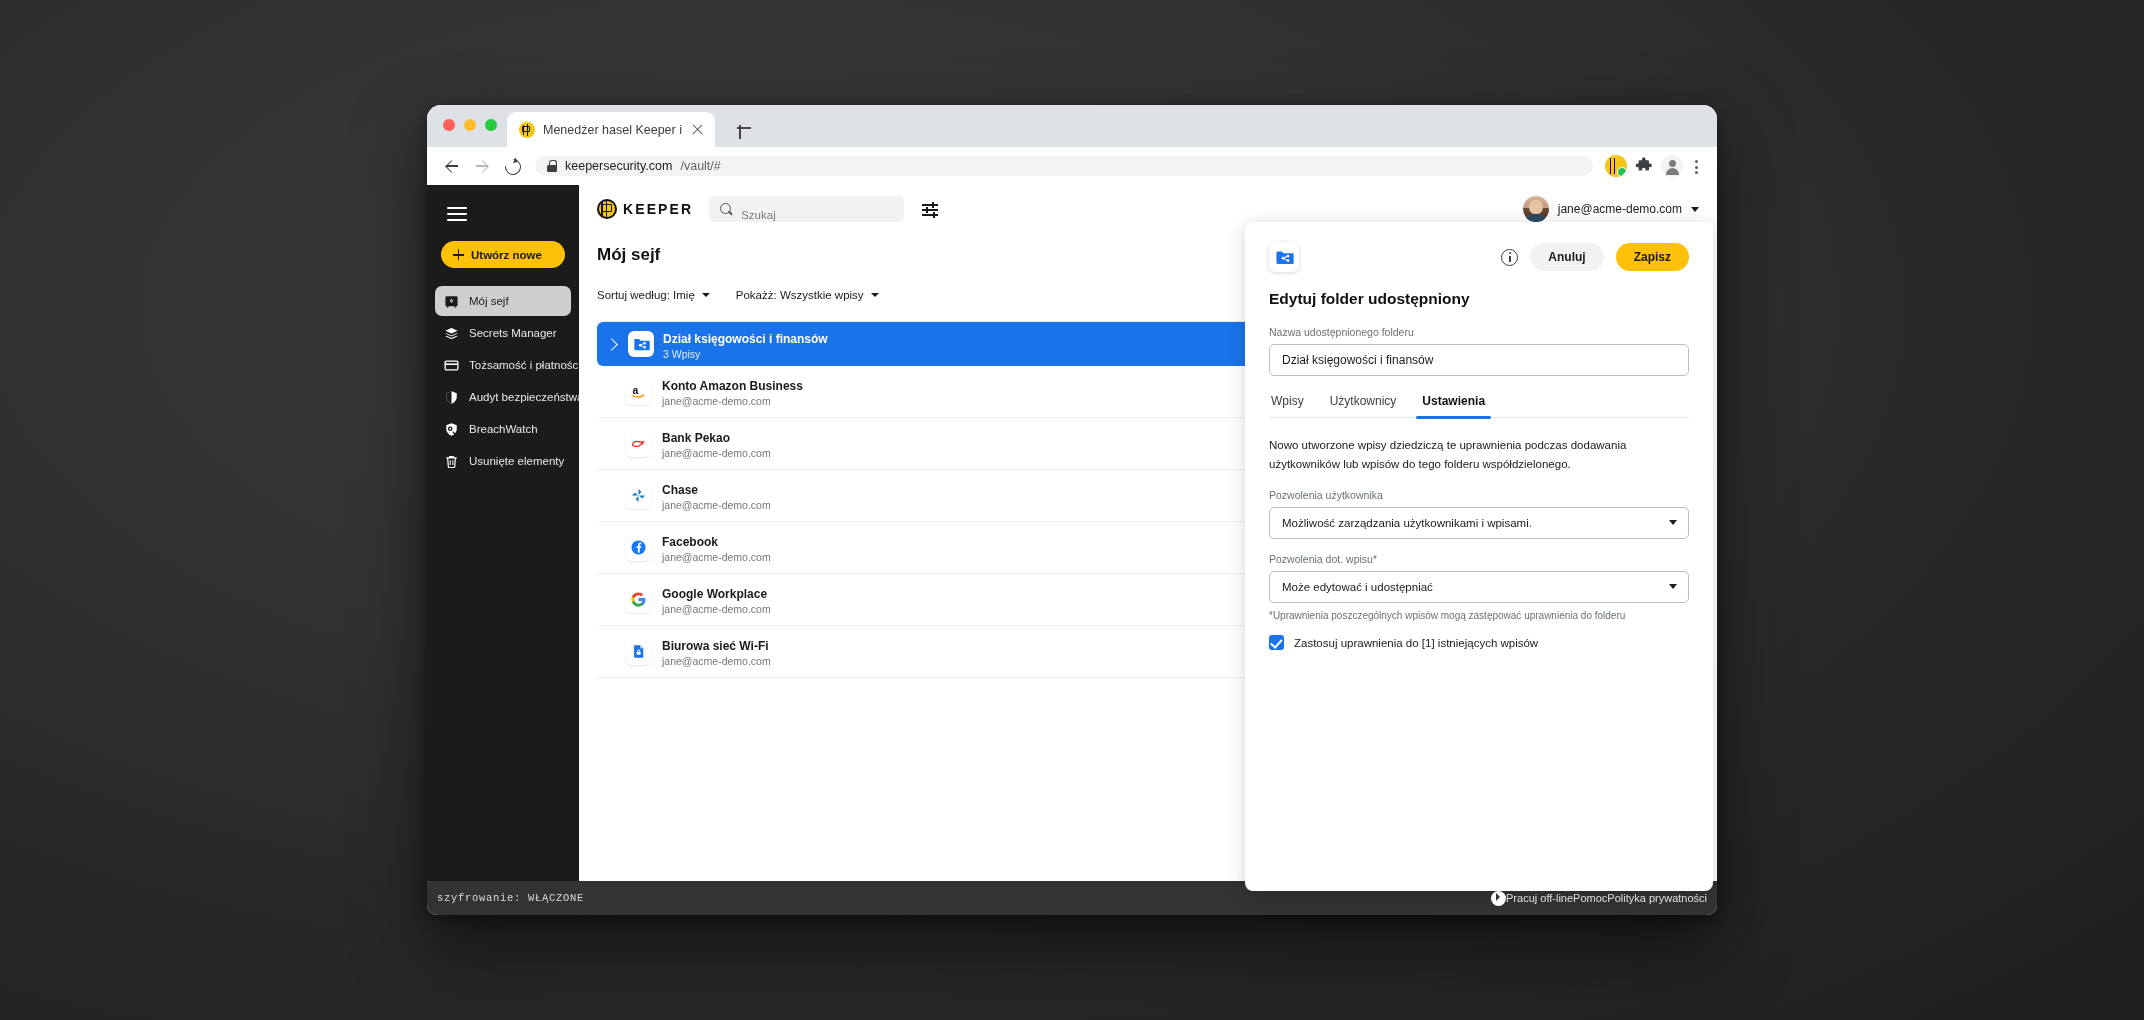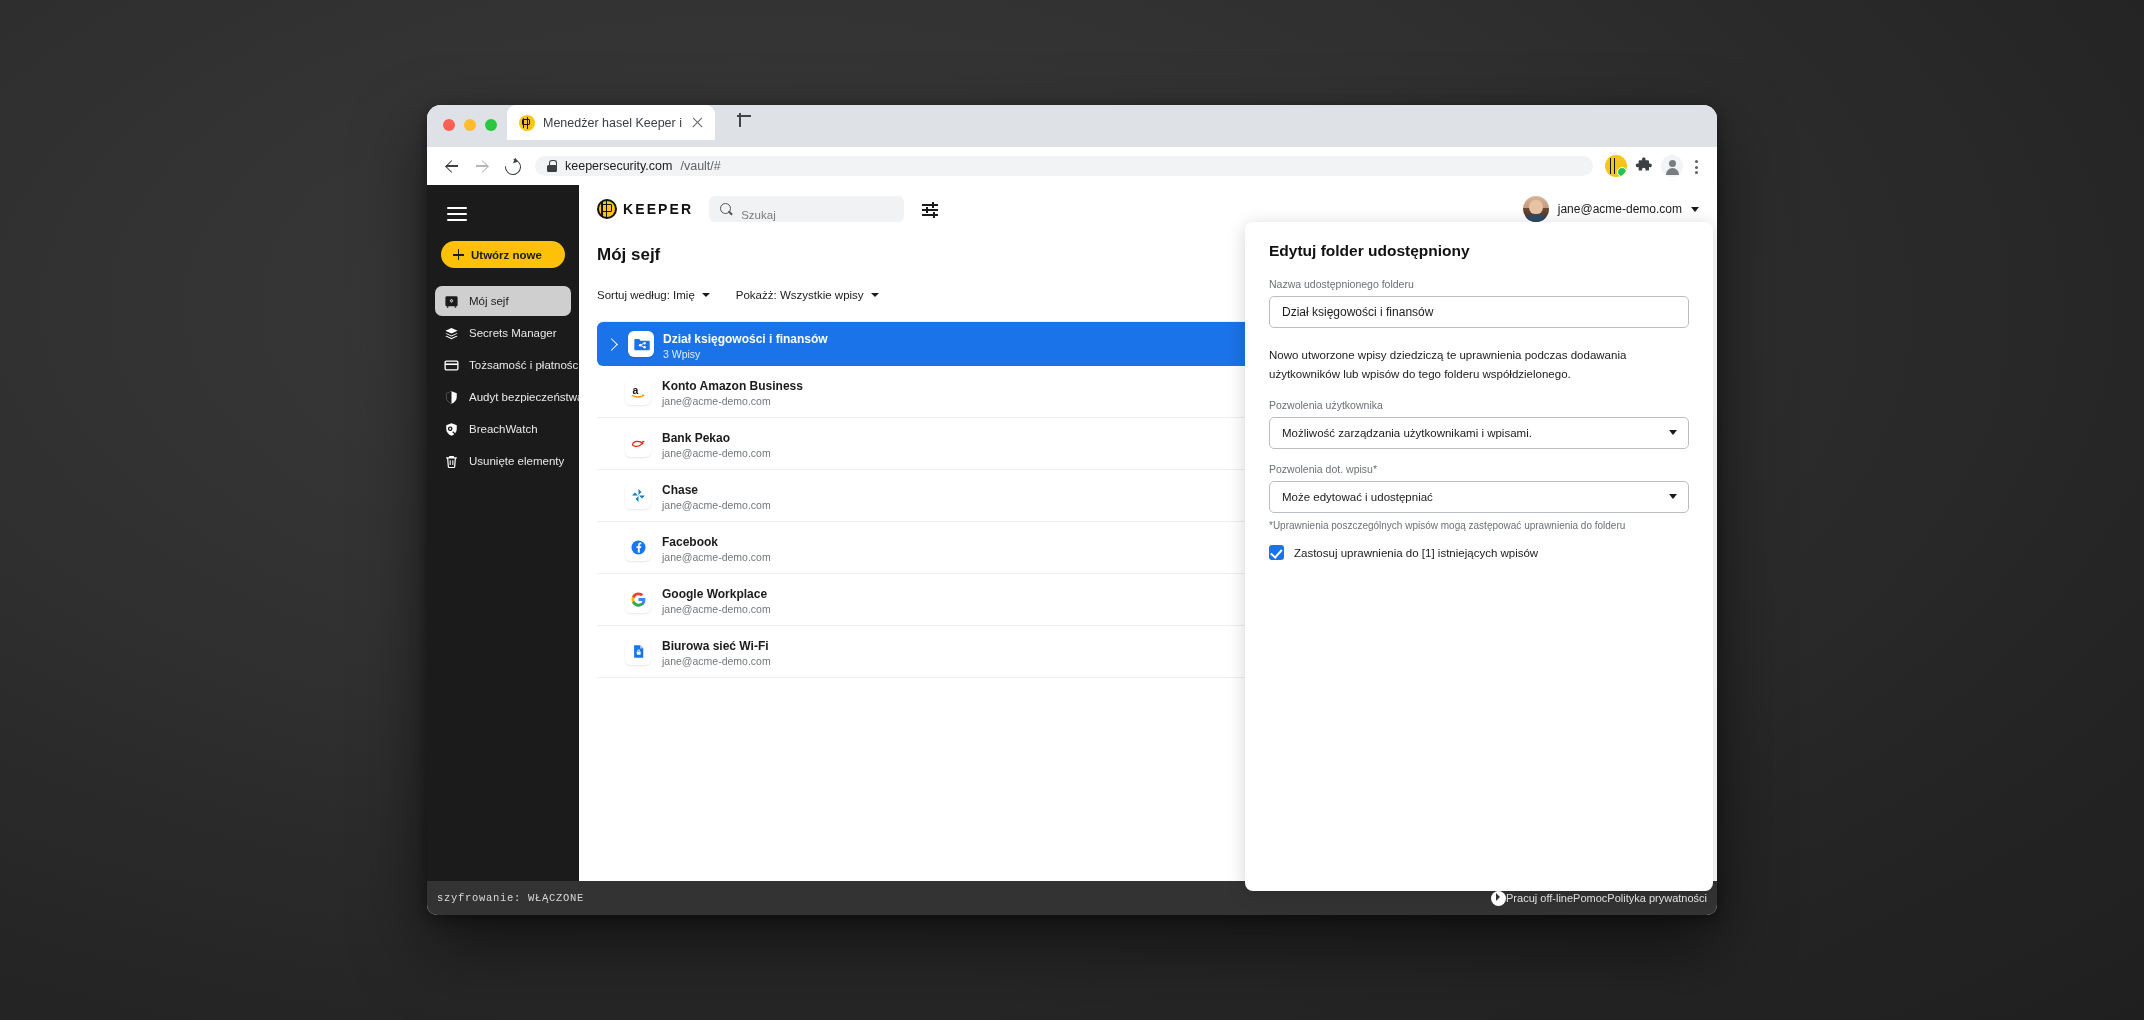--- a/index.html
+++ b/index.html
@@ -17,21 +17,21 @@
     border-radius:14px 14px 10px 10px;
     background:#ffffff;
     box-shadow:0 30px 70px rgba(0,0,0,.55), 0 4px 14px rgba(0,0,0,.4);
     overflow:hidden;
     display:flex; flex-direction:column;
   }
 
   
   .tabstrip {
     height:42px; background:#dee1e6; position:relative; flex:0 0 42px;
-    display:flex; 
+    display:flex; align-items:flex-end;
   }
   .traffic { position:absolute; left:16px; top:14px; display:flex; gap:9px; }
   .traffic i { width:12px; height:12px; border-radius:50%; display:block; }
   .tl-red{background:#ff5f57;} .tl-yellow{background:#febc2e;} .tl-green{background:#28c840;}
   .tab {
     margin-left:80px; height:35px; min-width:195px; max-width:215px;
     background:#fff; border-radius:9px 9px 0 0;
     display:flex; align-items:center; gap:8px; padding:0 10px 0 12px;
     font-size:12.5px; color:#3c4043; position:relative;
   }
@@ -582,26 +582,46 @@
                 <span class="rowtitle">Biurowa sieć Wi-Fi</span>
                 <span class="rowsub" style="display:block">jane@acme-demo.com</span>
               </span>
               <span class="rowicons"></span>
             </div>
 
           </div>
         </div>
 
         <div class="panel">
+          <div class="panel-head">
+            <span class="panel-tile">
+              <svg width="19" height="19" viewBox="0 0 18 18">
+                  <path d="M1.4 4.3c0-.6.5-1.1 1.1-1.1h4l1.5 1.7h8.6c.6 0 1.1.5 1.1 1.1v8c0 .6-.5 1.1-1.1 1.1H2.5c-.6 0-1.1-.5-1.1-1.1z" fill="#1a73e8"></path>
+                  <circle cx="12.3" cy="7.6" r="1.3" fill="#fff"></circle>
+                  <circle cx="7.6" cy="9.7" r="1.3" fill="#fff"></circle>
+                  <circle cx="12.3" cy="11.9" r="1.3" fill="#fff"></circle>
+                  <path d="M8.6 9.2l2.6-1.2M8.6 10.3l2.6 1.2" stroke="#fff" stroke-width="1"></path>
+                </svg>
+            </span>
+            <span class="sp"></span>
+            <span class="info-ico"></span>
+            <button class="btn btn-cancel">Anuluj</button>
+            <button class="btn btn-save">Zapisz</button>
+          </div>
 
           <div class="panel-title">Edytuj folder udostępniony</div>
 
           <div class="field-label">Nazwa udostępnionego folderu</div>
           <input class="textinput" value="Dział księgowości i finansów" style="">
 
+          <div class="tabs">
+            <div class="ptab">Wpisy</div>
+            <div class="ptab">Użytkownicy</div>
+            <div class="ptab active">Ustawienia</div>
+          </div>
 
           <div class="desc">Nowo utworzone wpisy dziedziczą te uprawnienia podczas dodawania użytkowników lub wpisów do tego folderu współdzielonego.</div>
 
           <div class="field-label">Pozwolenia użytkownika</div>
           <div class="sel-wrap">
             <div class="selbox">Możliwość zarządzania użytkownikami i wpisami.</div>
             <span class="selcaret"></span>
           </div>
 
           <div class="gap"></div>

